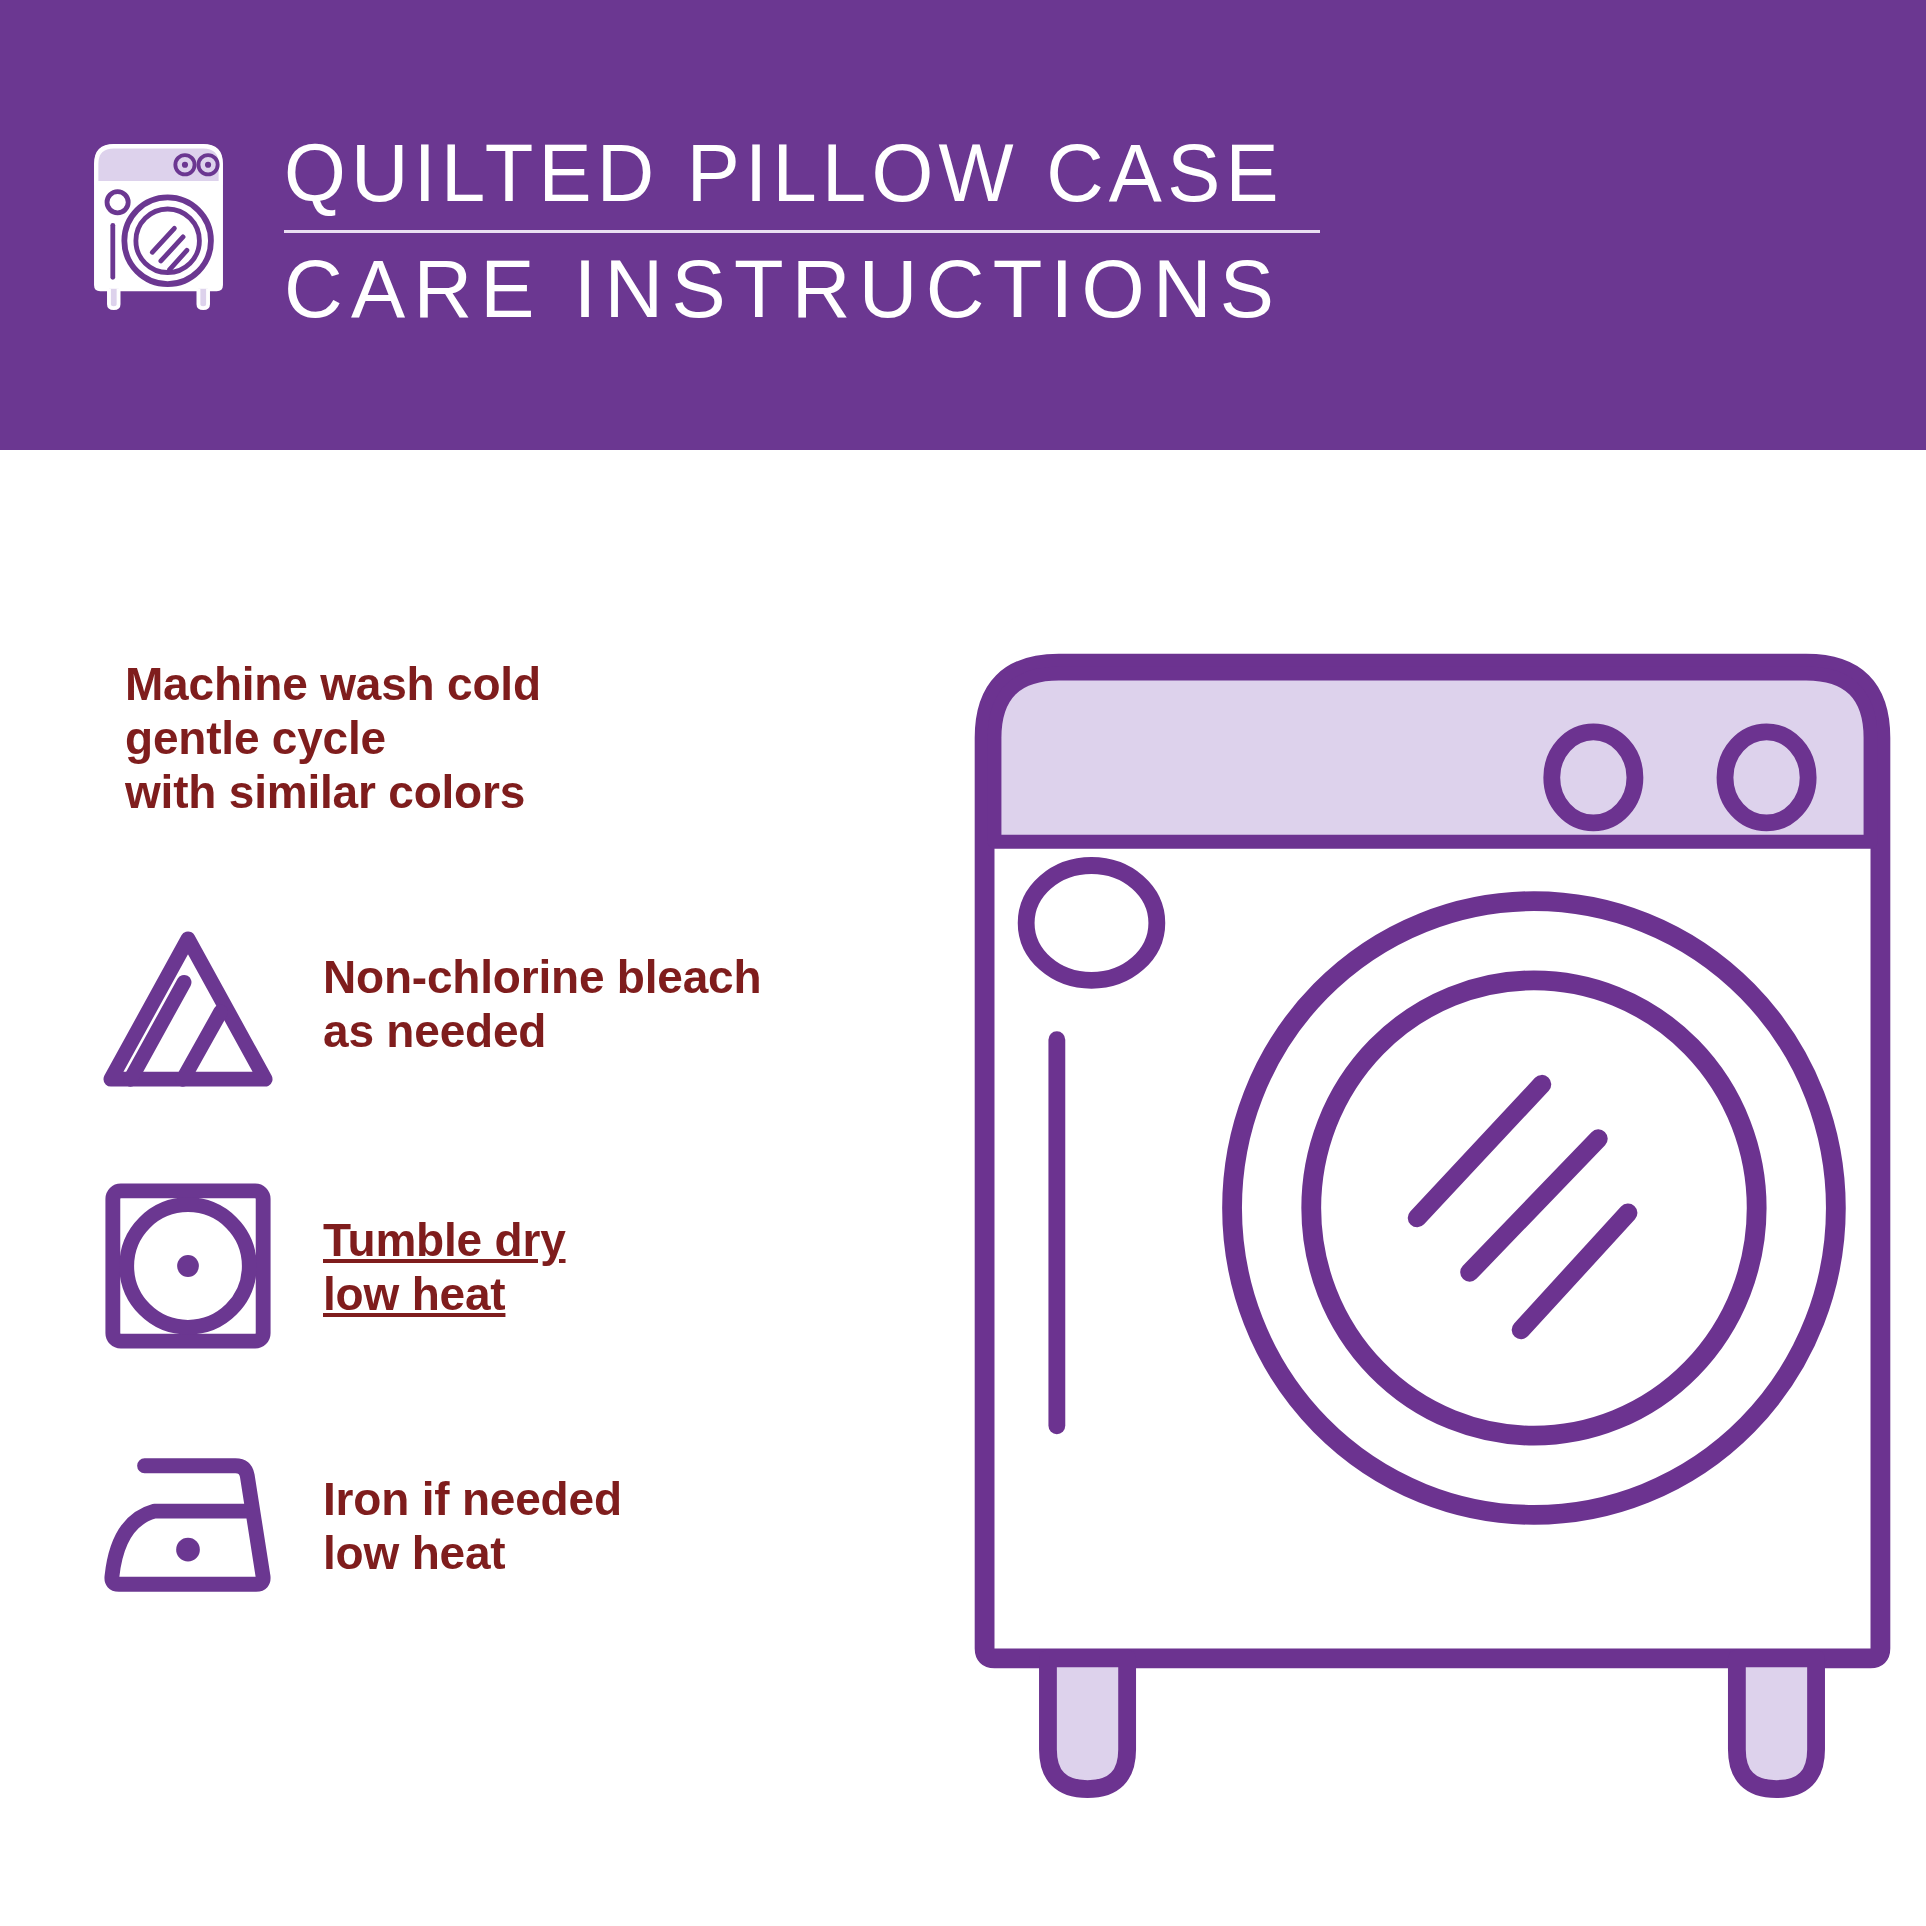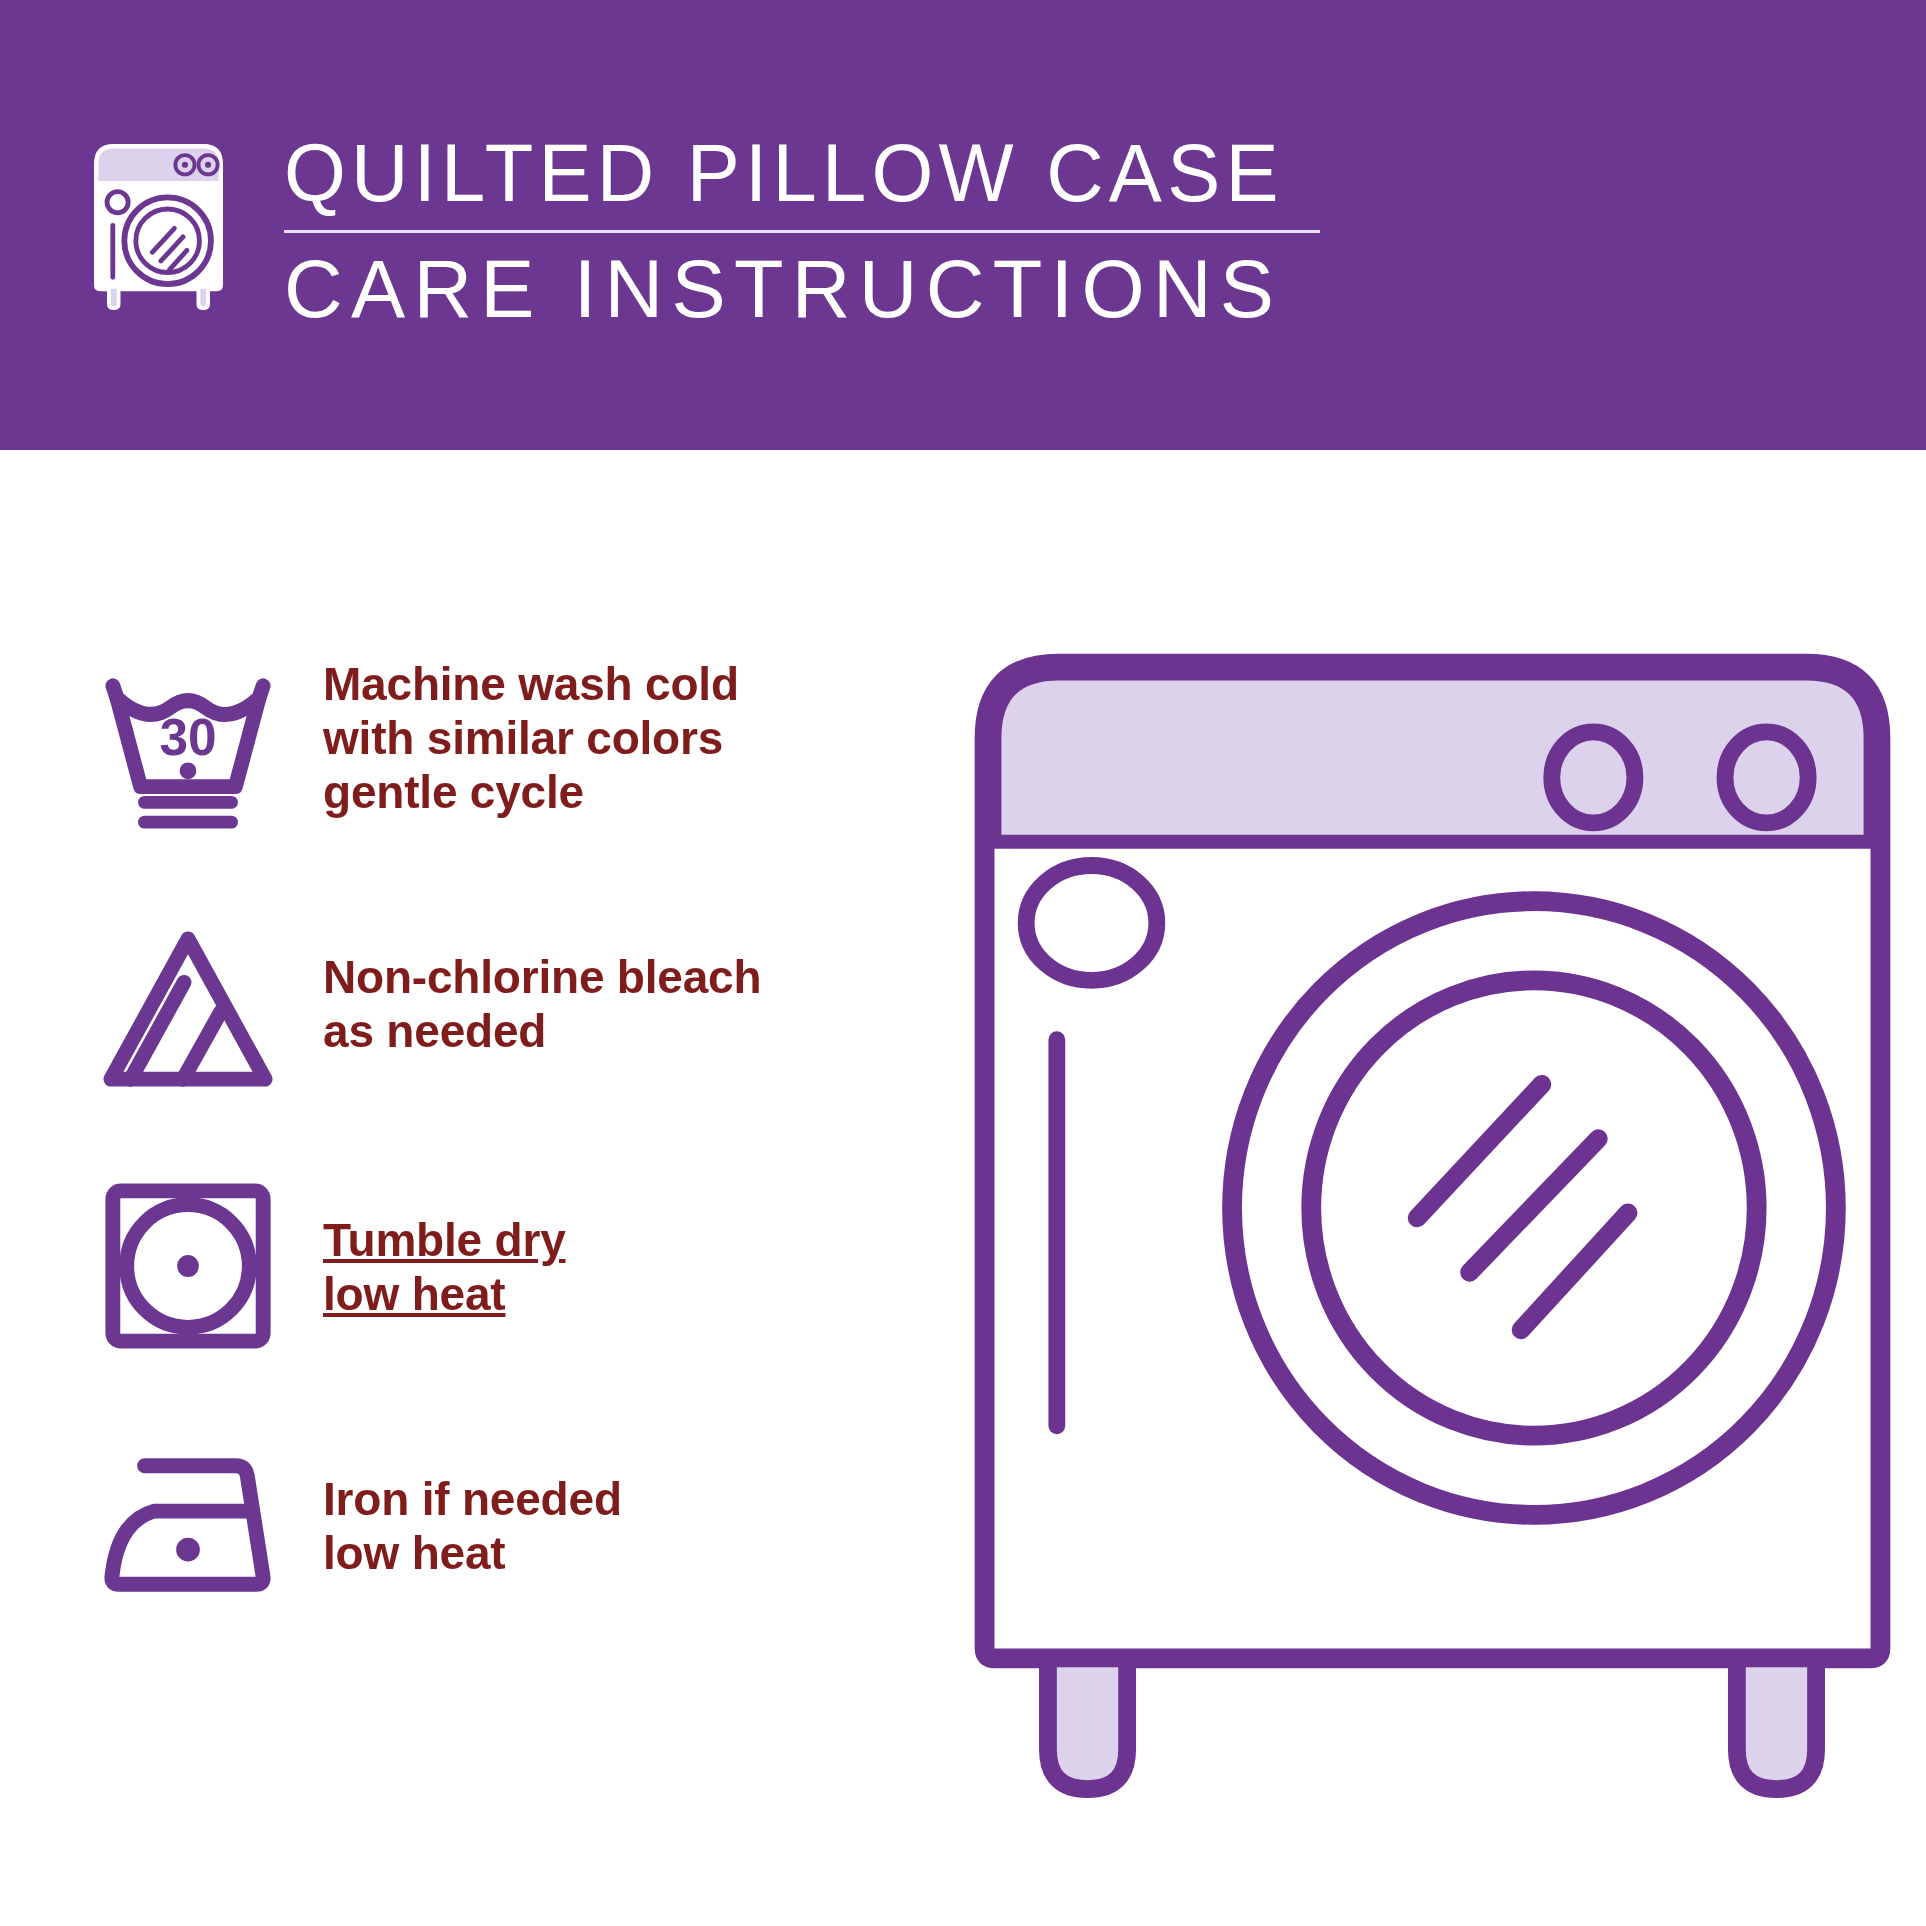--- a/index.html
+++ b/index.html
@@ -166,38 +166,24 @@
         <div class="title-rule"></div>
         <div class="title-line2">CARE INSTRUCTIONS</div>
       </div>
 
     </div>
   </div>
 
   <div class="care-list">
 
     <div class="care-row row-wash">
-      <div class="care-symbol">
-        <svg viewBox="0 0 200 170" width="198" height="168">
-          <g fill="none" stroke="#6B3791" stroke-width="15" stroke-linecap="round" stroke-linejoin="round">
-            <path d="M24 18 L28 30 Q58 58 82 40 Q100 26 118 40 Q142 58 172 30 L176 18"></path>
-            <path d="M28 30 L52 120 L148 120 L172 30"></path>
-          </g>
-          <g stroke="#6B3791" stroke-width="13" stroke-linecap="round">
-            <line x1="56" y1="136" x2="144" y2="136"></line>
-            <line x1="56" y1="156" x2="144" y2="156"></line>
-          </g>
-          <text x="100" y="88" text-anchor="middle" font-family="Liberation Sans, sans-serif" font-size="52" font-weight="700" fill="#6B3791">30</text>
-          <circle cx="100" cy="104" r="8.5" fill="#6B3791"></circle>
-        </svg>
-      </div>
       <div class="care-text">
         <div>Machine wash cold</div>
+        <div>gentle cycle</div>
         <div>with similar colors</div>
-        <div>gentle cycle</div>
       </div>
     </div>
 
     <div class="care-row row-bleach">
       <div class="care-symbol">
         <svg viewBox="0 0 200 175" width="198" height="173">
           <g fill="none" stroke="#6B3791" stroke-width="15" stroke-linecap="round" stroke-linejoin="round">
             <path d="M100 16 L178 158 L22 158 Z"></path>
             <line x1="96" y1="60" x2="42" y2="158"></line>
             <line x1="133" y1="90" x2="95" y2="158"></line>

